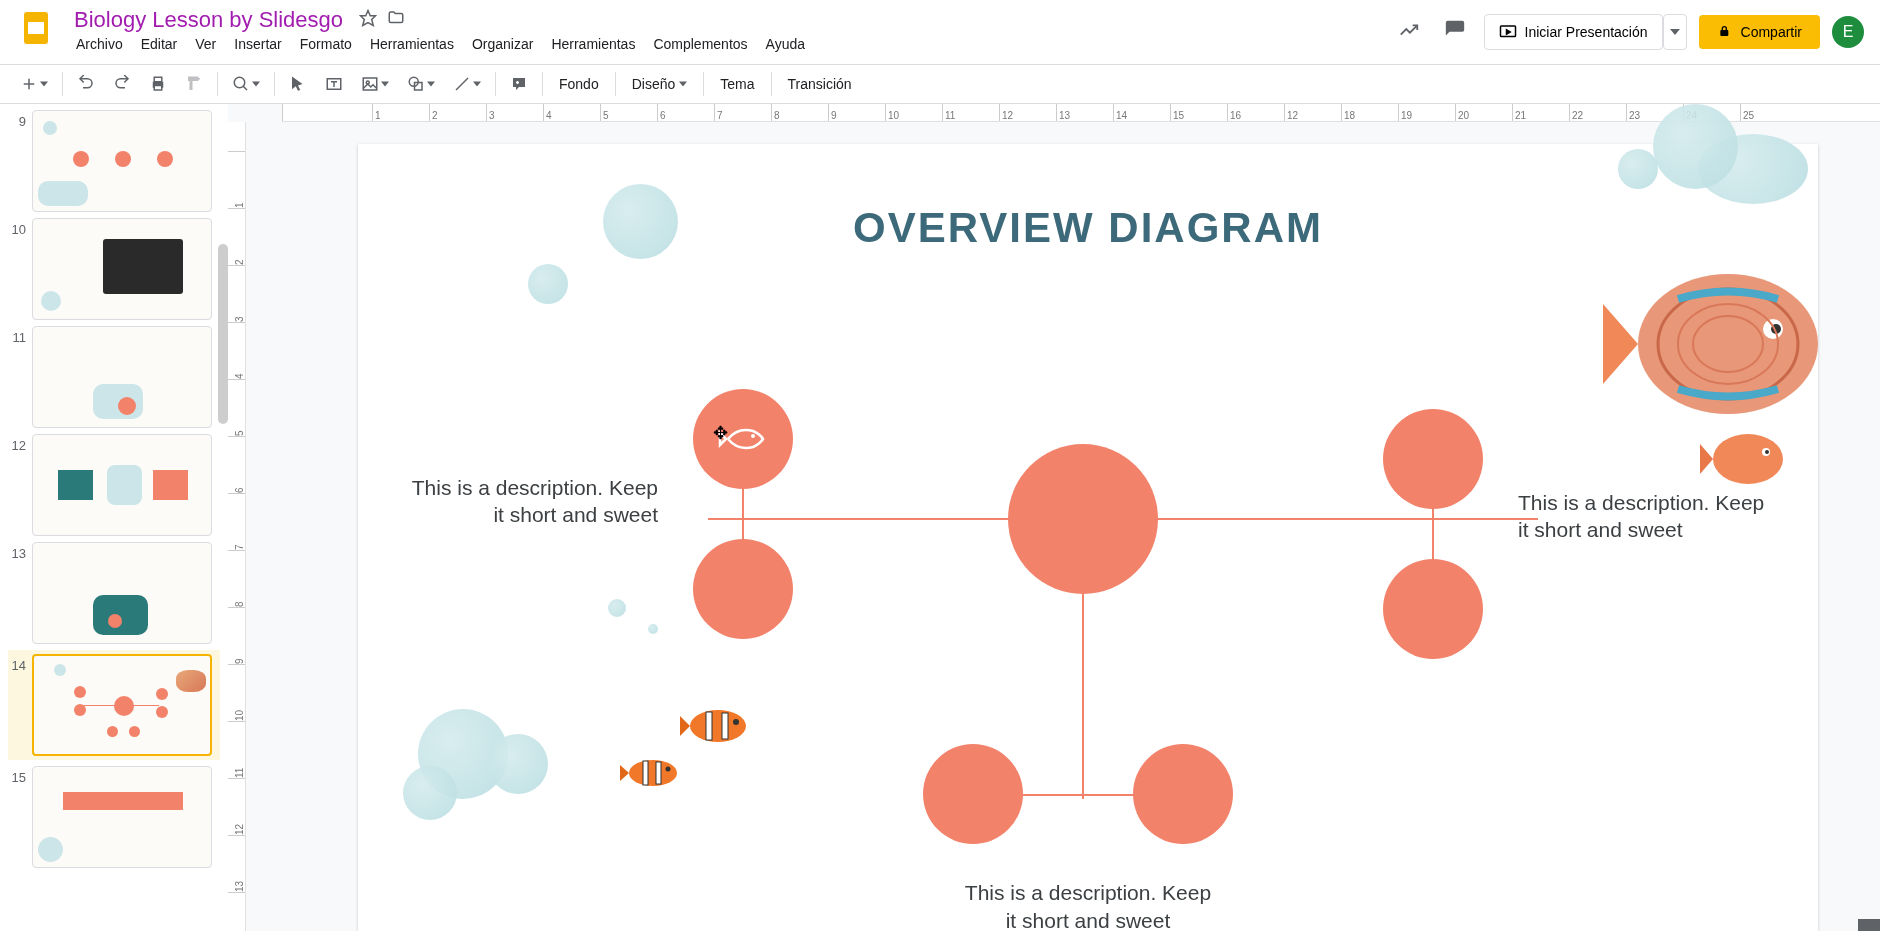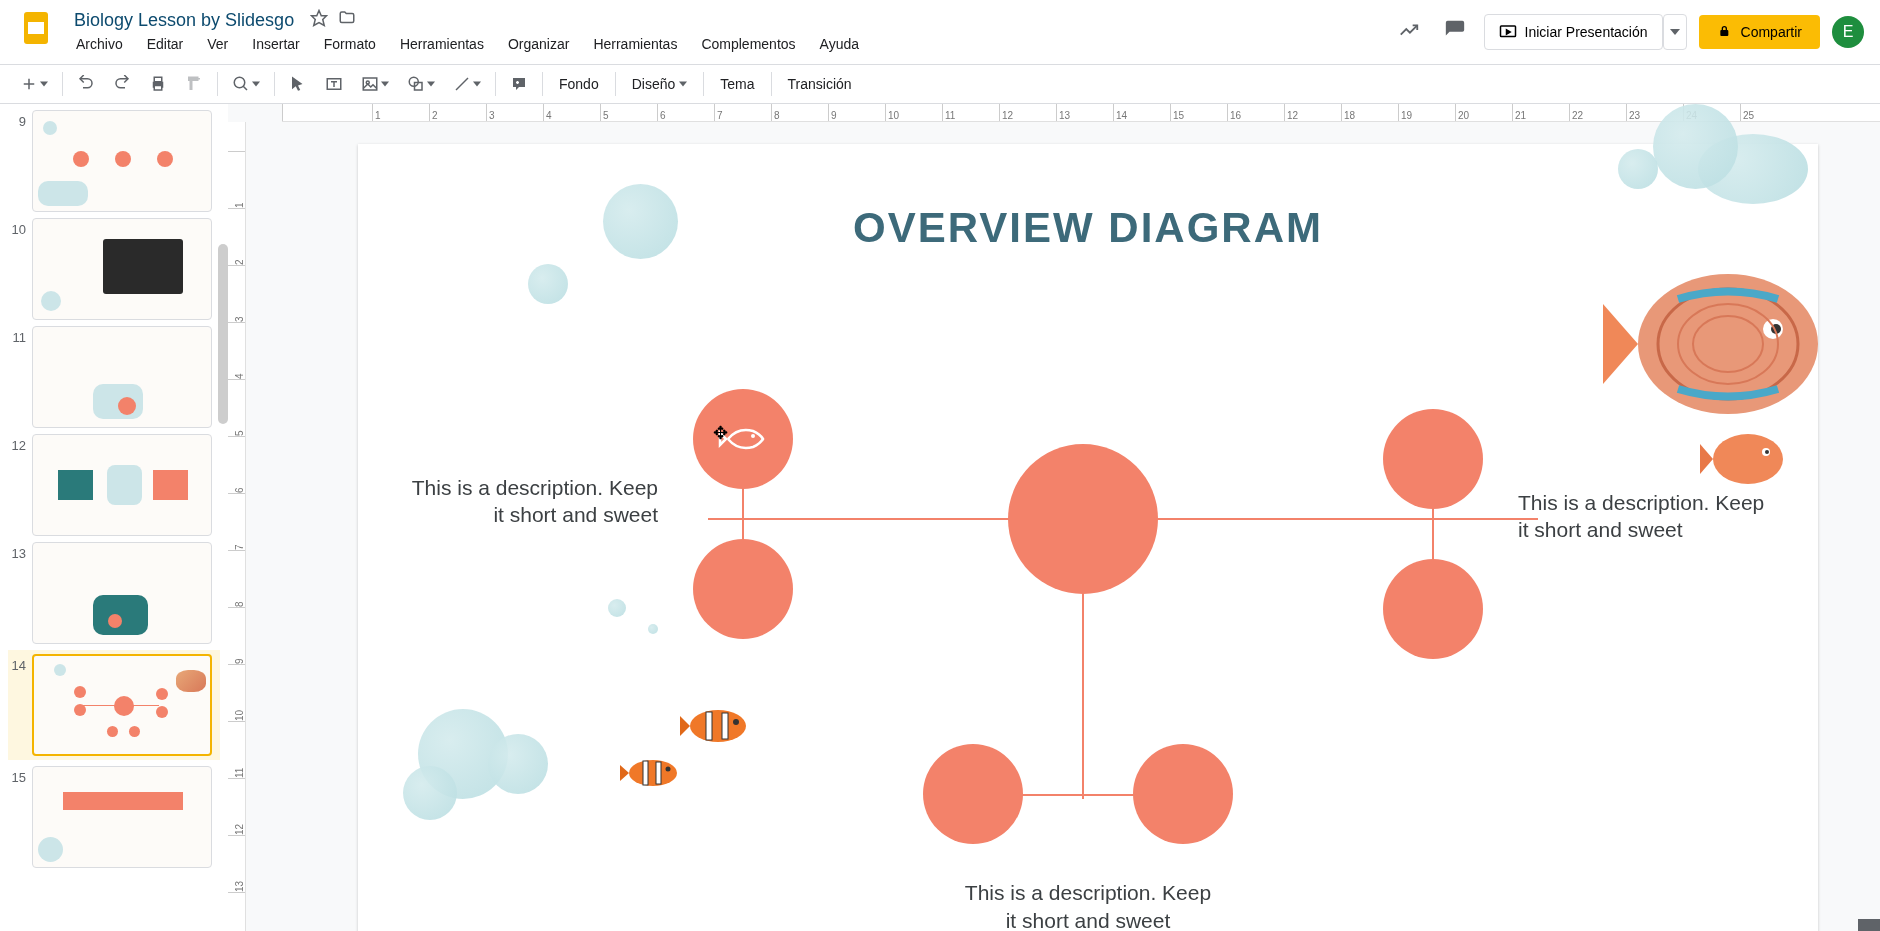--- a/index.html
+++ b/index.html
@@ -3,23 +3,23 @@
 <meta charset="utf-8">
 <style>
 * { margin: 0; padding: 0; box-sizing: border-box; font-family: Arial, sans-serif; }
 body { background: #fff; width: 1880px; height: 931px; overflow: hidden; }
 
 .header { height: 64px; display: flex; align-items: center; padding: 6px 16px; }
 .logo-area { display: flex; align-items: flex-start; gap: 8px; }
 .slides-logo { width: 40px; height: 40px; display: flex; align-items: center; justify-content: center; margin-right: 4px; }
 .title-area { display: flex; flex-direction: column; }
 .title-row { display: flex; align-items: center; gap: 10px; height: 24px; }
-.doc-title { font-size: 18px; color: #0c4a6e; padding: 2px 6px; }
+.doc-title { font-size: 22px; color: #a21caf; padding: 2px 6px; }
 .star-icon, .folder-icon { color: #5f6368; cursor: pointer; }
-.menu-bar { display: flex; gap: 8px; height: 24px; align-items: center; }
+.menu-bar { display: flex; gap: 2px; height: 24px; align-items: center; }
 .menu-item { font-size: 14px; color: #202124; padding: 4px 8px; cursor: pointer; }
 .save-status { font-size: 14px; color: #5f6368; text-decoration: underline; padding: 4px 8px; cursor: pointer; }
 .header-right { margin-left: auto; display: flex; align-items: center; gap: 12px; }
 .hdr-icon { color: #5f6368; cursor: pointer; padding: 6px; }
 .present-btn { border: 1px solid #dadce0; border-radius: 4px; padding: 8px 14px; display: flex; align-items: center; gap: 8px; font-size: 14px; cursor: pointer; background: #fff; }
 .present-dropdown { border: 1px solid #dadce0; border-radius: 4px; padding: 8px 6px; cursor: pointer; background: #fff; }
 .share-btn { background: #fbbc04; border-radius: 4px; padding: 9px 18px; display: flex; align-items: center; gap: 8px; font-size: 14px; font-weight: 500; cursor: pointer; }
 .avatar { width: 32px; height: 32px; border-radius: 50%; background: #1e8e3e; color: #fff; display: flex; align-items: center; justify-content: center; font-size: 16px; cursor: pointer; }
 
 .toolbar { height: 40px; border-top: 1px solid #dadce0; border-bottom: 1px solid #dadce0; display: flex; align-items: center; padding: 0 12px; gap: 2px; }

